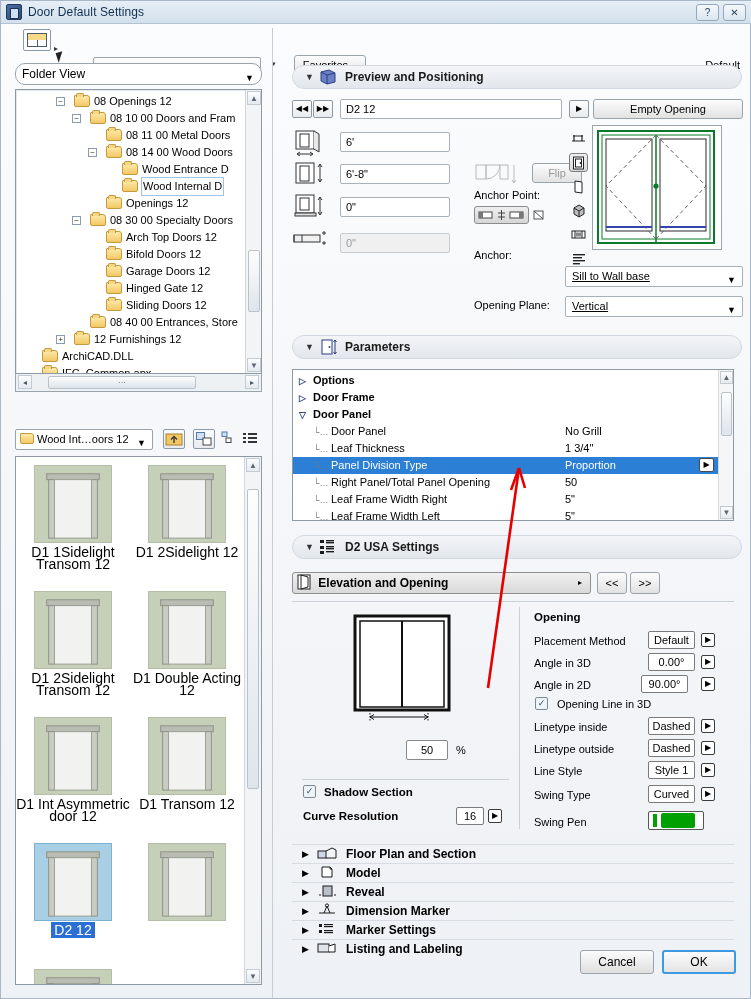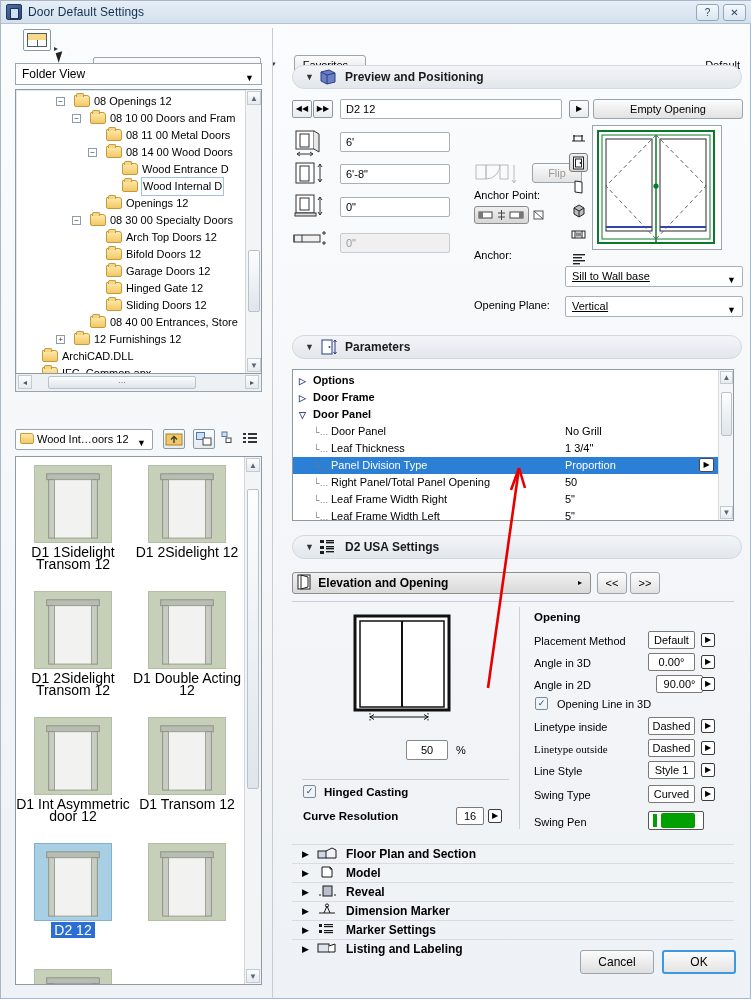--- a/index.html
+++ b/index.html
@@ -82,21 +82,21 @@
     position: absolute; left: 293px; top: 31px; width: 72px; height: 20px;
     background: linear-gradient(#fcfcfc,#e4e4e4);
     border: 1px solid #9aa4ad; border-radius: 3px;
     font-size: 11px; text-align: center; line-height: 18px;
   }
   .default-lbl { position: absolute; right: 12px; top: 35px; font-size: 11px; }
 
   
   .folderview {
     position: absolute; left: 14px; top: 62px; width: 247px; height: 22px;
-    background: #fff; border: 1px solid #9aa4ad; border-radius: 0;
+    background: #fff; border: 1px solid #9aa4ad; border-radius: 10px;
     font-size: 12px; line-height: 20px; padding-left: 6px;
   }
   .folderview .caret { position: absolute; right: 7px; top: 4px; font-size: 9px; }
 
   .tree-box {
     position: absolute; left: 14px; top: 88px; width: 247px; height: 285px;
     background: #fff; border: 1px solid #8d99a5;
     box-shadow: inset 1px 1px 0 #e4e9ee;
     overflow: hidden;
   }
@@ -782,47 +782,47 @@
           <line x1="76" y1="100" x2="76" y2="108" stroke-dasharray="1.5 1.5"></line>
         </g>
       </svg>
     </div>
     <span class="opt-val" style="left:114px; top:139px; width:42px; height:20px; line-height:18px; border-color:#888;">50</span>
     <span class="opt-lbl" style="left:164px; top:143px;">%</span>
 
     <div style="position:absolute; left:10px; top:178px; width:207px; height:1px; background:#c8cfd6;"></div>
 
     <span class="chk" style="left:11px; top:184px;">✓</span>
-    <span class="opt-lbl" style="left:32px; top:185px; font-weight:bold; font-size:11.5px;">Hinged Casting</span>
+    <span class="opt-lbl" style="left:32px; top:185px; font-weight:bold; font-size:11.5px;">Shadow Section</span>
 
     <span class="opt-lbl" style="left:11px; top:209px; font-weight:bold; font-size:11.5px;">Curve Resolution</span>
     <span class="opt-val" style="left:164px; top:206px; width:28px;">16</span>
     <span class="opt-sp" style="left:196px; top:208px;">▶</span>
 
     <span class="opt-lbl" style="left:242px; top:10px; font-weight:bold; font-size:11.5px;">Opening</span>
     <div id="usa-fields">
         <span class="opt-lbl" style="left: 242px; top: 34px;">Placement Method</span>
         <span class="opt-val" style="left: 356px; top: 30px;">Default</span>
         <span class="opt-sp" style="left: 409px; top: 32px;">▶</span>
         <span class="opt-lbl" style="left: 242px; top: 56px;">Angle in 3D</span>
         <span class="opt-val" style="left: 356px; top: 52px;">0.00°</span>
         <span class="opt-sp" style="left: 409px; top: 54px;">▶</span>
         <span class="opt-lbl" style="left: 242px; top: 78px;">Angle in 2D</span>
-        <span class="opt-val" style="left: 364px; top: 74px;">90.00°</span>
+        <span class="opt-val" style="left: 349px; top: 74px;">90.00°</span>
         <span class="opt-sp" style="left: 409px; top: 76px;">▶</span>
       </div>
 
     <span class="chk" style="left:243px; top:96px;">✓</span>
     <span class="opt-lbl" style="left:265px; top:97px;">Opening Line in 3D</span>
 
     <div id="usa-fields2">
         <span class="opt-lbl" style="left: 242px; top: 120px;">Linetype inside</span>
         <span class="opt-val" style="left: 356px; top: 116px;">Dashed</span>
         <span class="opt-sp" style="left: 409px; top: 118px;">▶</span>
-        <span class="opt-lbl" style="left: 242px; top: 142px; font-family: Liberation Serif, serif;">Linetype outside</span>
+        <span class="opt-lbl" style="left: 242px; top: 142px;">Linetype outside</span>
         <span class="opt-val" style="left: 356px; top: 138px;">Dashed</span>
         <span class="opt-sp" style="left: 409px; top: 140px;">▶</span>
         <span class="opt-lbl" style="left: 242px; top: 164px;">Line Style</span>
         <span class="opt-val" style="left: 356px; top: 160px;">Style 1</span>
         <span class="opt-sp" style="left: 409px; top: 162px;">▶</span>
       </div>
     <div id="usa-fields3">
         <span class="opt-lbl" style="left: 242px; top: 188px;">Swing Type</span>
         <span class="opt-val" style="left: 356px; top: 184px;">Curved</span>
         <span class="opt-sp" style="left: 409px; top: 186px;">▶</span>

